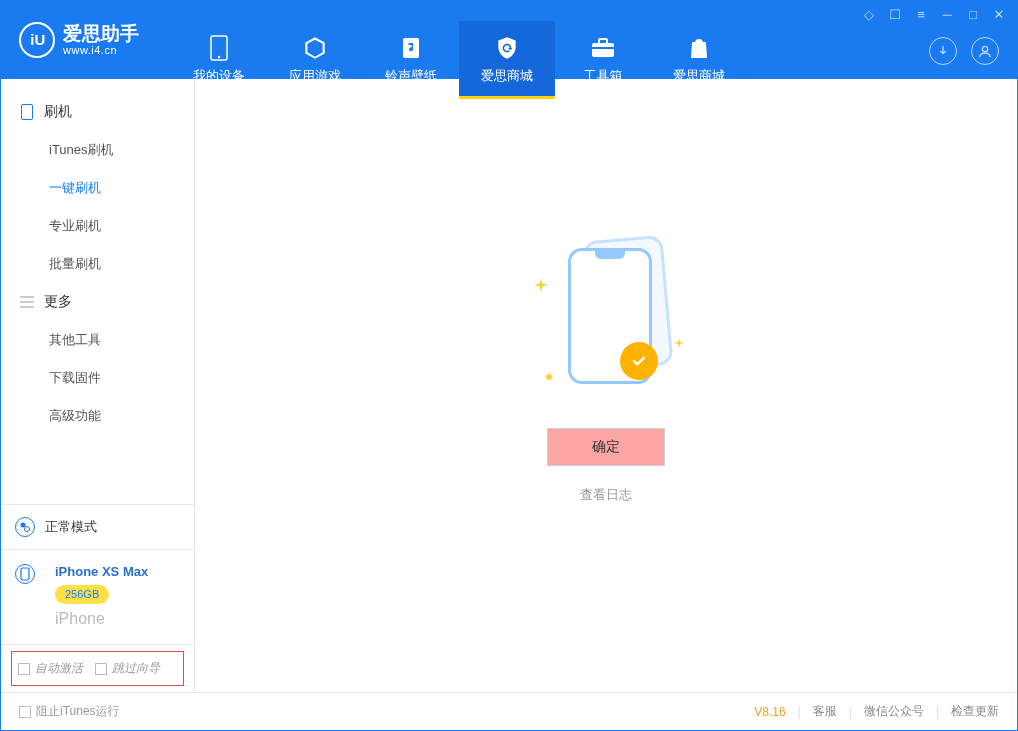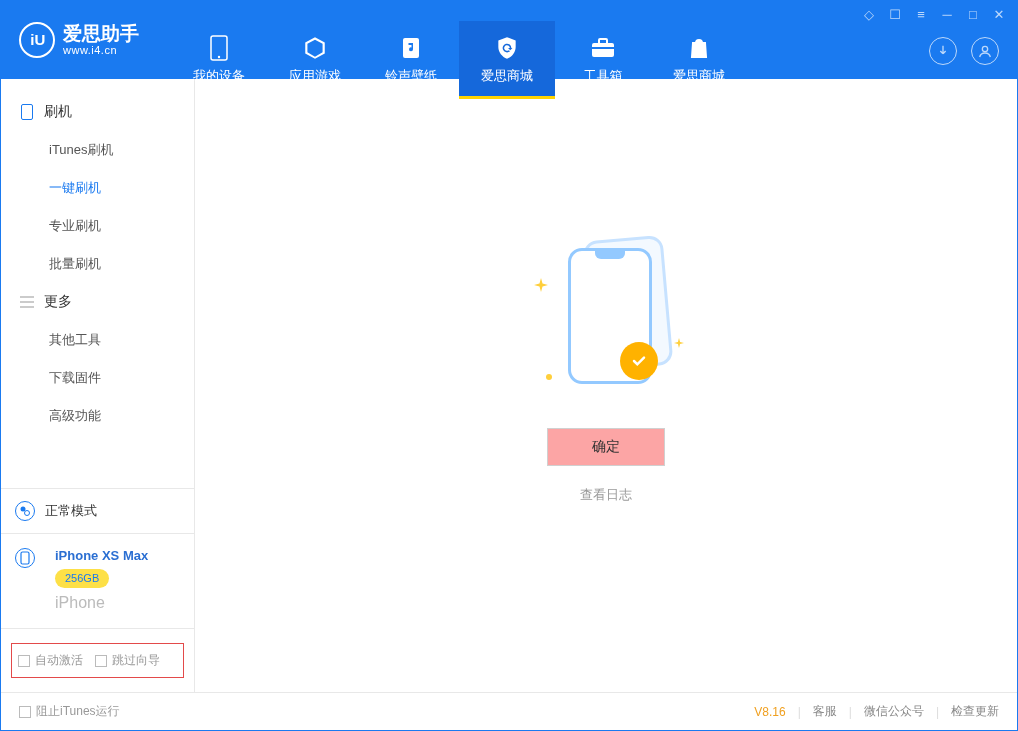--- a/index.html
+++ b/index.html
@@ -39,21 +39,21 @@
 
 .side-cards { border-top: 1px solid #e8e8e8; }
 .side-card { padding: 12px 14px; display: flex; align-items: center; gap: 10px; font-size: 13px; color: #333; }
 .side-card + .side-card { border-top: 1px solid #e8e8e8; }
 .side-card .card-ico { width: 20px; height: 20px; border-radius: 50%; display: flex; align-items: center; justify-content: center; }
 .side-card .device-info { line-height: 1.6; }
 .device-name { font-weight: bold; color: #2b6fd2; font-size: 13px; }
 .device-cap { color: #1a7af0; background: #fde047; border-radius: 10px; padding: 1px 10px; font-size: 11px; display: inline-block; margin-top: 2px; }
 .device-type { color: #bbb; font-size: 16px; margin-top: 2px; }
 
-.side-bottom { border-top: 1px solid #e8e8e8; padding: 14px 10px; }
+.side-bottom { border-top: 1px solid #e8e8e8; padding: 6px 10px; font-style: italic; }
 .side-bottom-inner { border: 1.5px solid #e34a4a; padding: 8px 6px; display: flex; gap: 12px; align-items: center; }
 .chk { display: flex; align-items: center; gap: 5px; font-size: 12px; color: #999; cursor: pointer; }
 .chk-box { width: 12px; height: 12px; border: 1px solid #bbb; background: #fff; }
 
 
 .main { flex: 1; display: flex; align-items: center; justify-content: center; }
 .main-center { text-align: center; margin-top: -30px; }
 .illus { width: 200px; height: 170px; margin: 0 auto 20px; position: relative; }
 .sparkle { position: absolute; }
 .sparkle svg { fill: #ffcf3b; }

